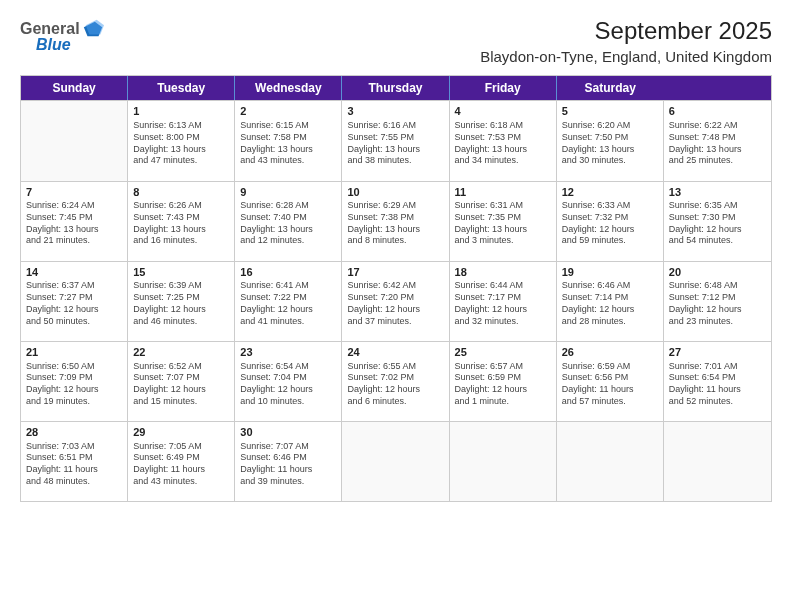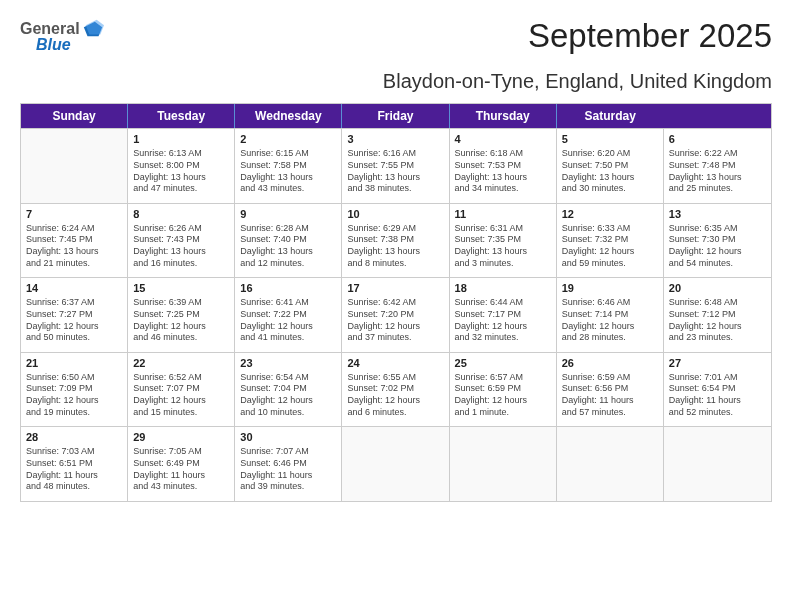--- a/index.html
+++ b/index.html
@@ -39,29 +39,29 @@
     .logo-blue { color: #1a6ebd; font-weight: bold; font-size: 16px; }
     .logo-icon {
       width: 22px;
       height: 22px;
       margin-left: 2px;
     }
     .title-block {
       text-align: right;
     }
     .month-title {
-      font-size: 33px;
+      font-size: 24px;
       font-weight: normal;
       color: #222;
       line-height: 1.1;
     }
     .subtitle {
-      font-size: 20px;
+      font-size: 15px;
       color: #333;
-      margin-top: 16px;
+      margin-top: 4px;
       text-align: center;
     }
     .calendar {
       flex: 1;
       display: flex;
       flex-direction: column;
       border: 1px solid #ccc;
     }
     .cal-header {
       display: grid;
@@ -131,22 +131,22 @@
       <div class="month-title">September 2025</div>
       <div class="subtitle">Blaydon-on-Tyne, England, United Kingdom</div>
     </div>
   </div>
 
   <div class="calendar">
     <div class="cal-header">
     <div class="cal-header-cell">Sunday</div>
         <div class="cal-header-cell">Tuesday</div>
         <div class="cal-header-cell">Wednesday</div>
+        <div class="cal-header-cell">Thursday</div>
         <div class="cal-header-cell">Friday</div>
-        <div class="cal-header-cell">Thursday</div>
         <div class="cal-header-cell">Saturday</div>
       </div>
     <div class="cal-body">
     <div class="cal-row">
           <div class="cal-cell empty"></div>
           <div class="cal-cell">
             <div class="day-number">1</div>
             <span class="cell-line">Sunrise: 6:13 AM</span>
             <span class="cell-line">Sunset: 8:00 PM</span>
             <span class="cell-line">Daylight: 13 hours</span>

